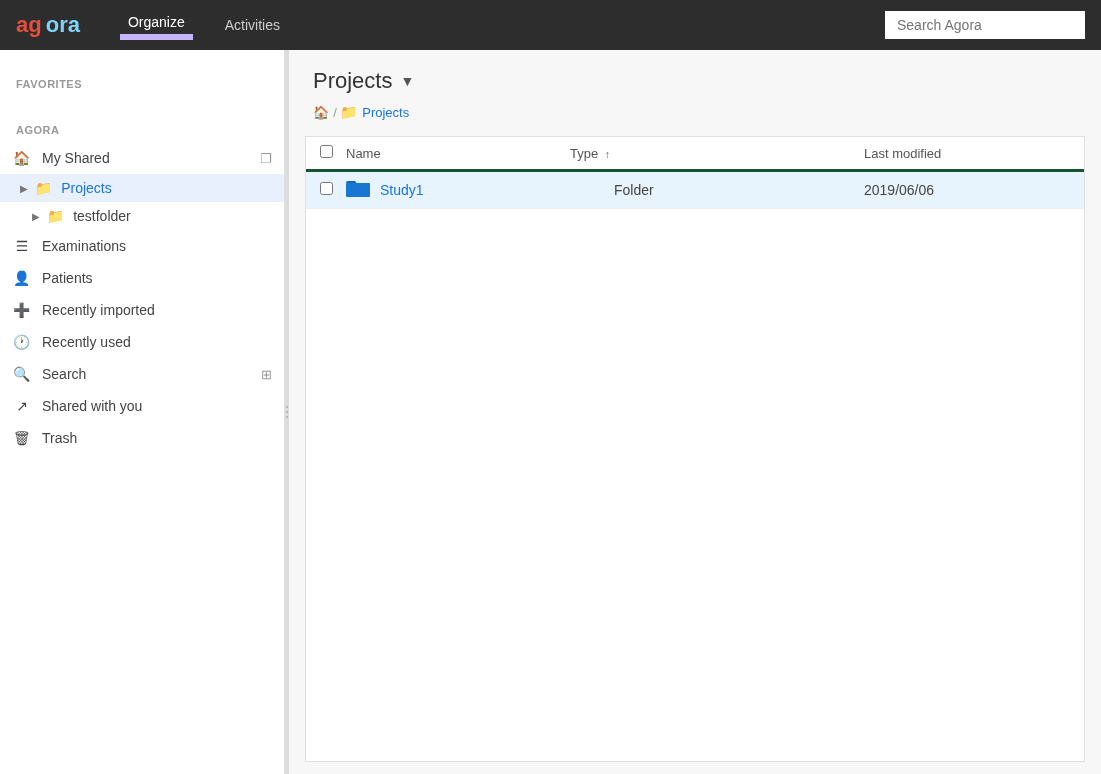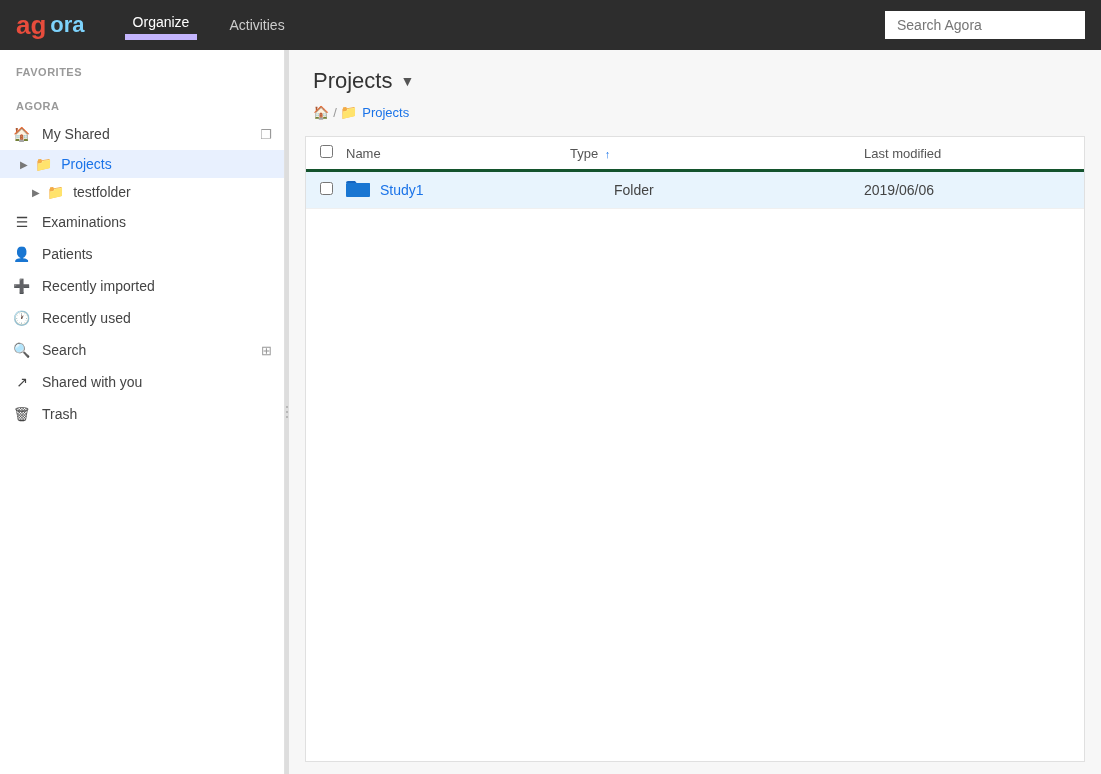--- a/index.html
+++ b/index.html
@@ -13,21 +13,21 @@
       align-items: center;
       padding: 0 16px;
       gap: 24px;
     }
     .logo {
       display: flex;
       align-items: center;
       gap: 4px;
       margin-right: 16px;
     }
-    .logo-text-a { color: #e74c3c; font-size: 26px; font-weight: bold; }
+    .logo-text-a { color: #e74c3c; font-size: 22px; font-weight: bold; }
     .logo-text-gora { color: #7dd3fc; font-size: 22px; font-weight: bold; }
     .nav-item {
       color: #ccc;
       cursor: pointer;
       font-size: 14px;
       padding: 4px 8px;
     }
     .nav-item.active {
       color: #fff;
       border-bottom: 6px solid #c4b5fd;
@@ -58,20 +58,21 @@
       flex-shrink: 0;
       padding-bottom: 16px;
     }
     .sidebar-section-label {
       font-size: 11px;
       color: #999;
       font-weight: 600;
       text-transform: uppercase;
       padding: 16px 16px 6px 16px;
       letter-spacing: 0.5px;
+      margin-top: 12px;
     }
     .sidebar-item {
       display: flex;
       align-items: center;
       padding: 8px 12px;
       cursor: pointer;
       color: #444;
       font-size: 14px;
       gap: 10px;
       position: relative;

